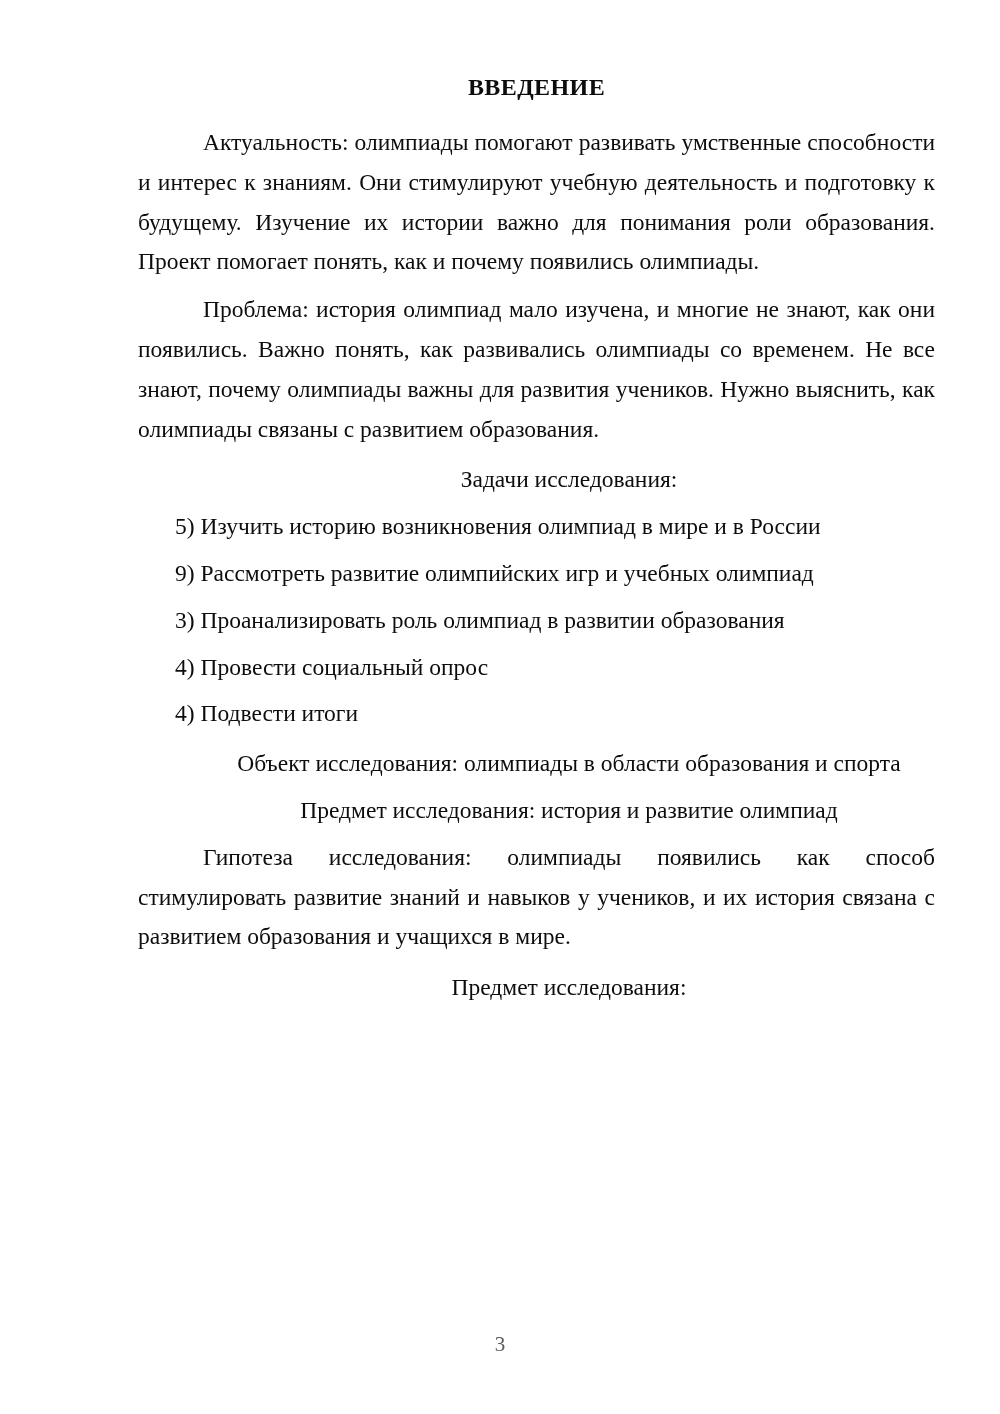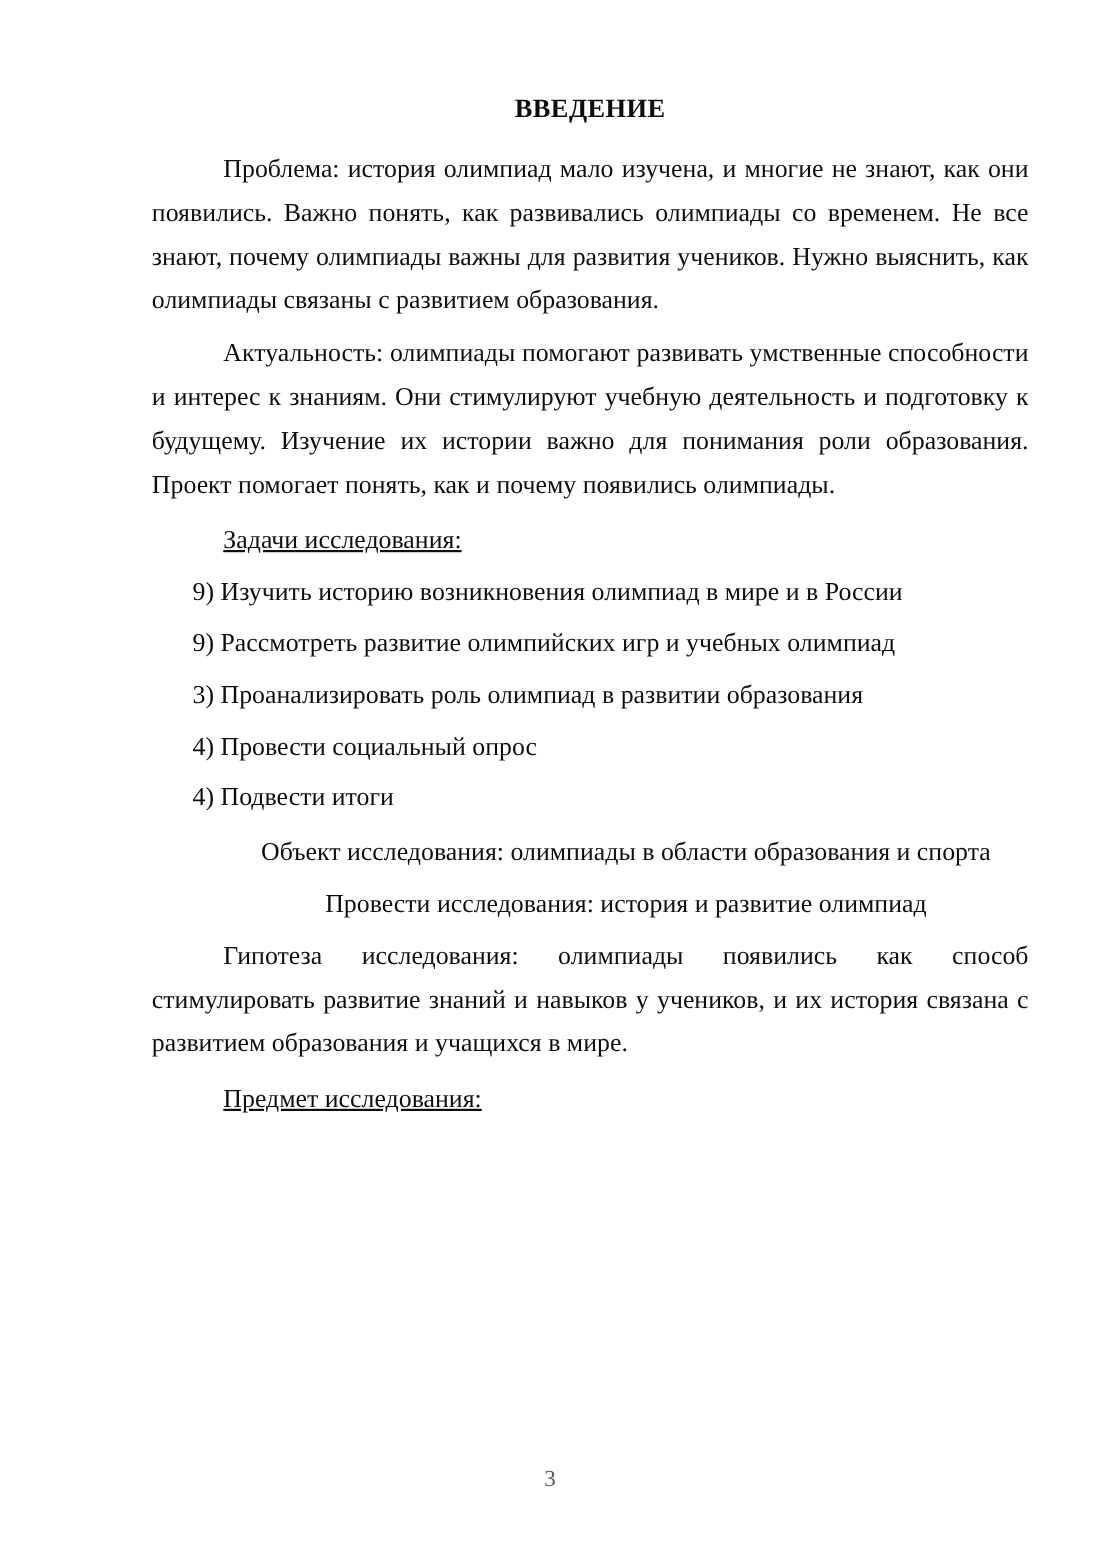--- a/index.html
+++ b/index.html
@@ -14,21 +14,21 @@
     background: #ffffff;
     margin: 0 auto;
     overflow: hidden;
     font-family: "Liberation Serif", "DejaVu Serif", serif;
     color: #0d0d0d;
     box-sizing: border-box;
   }
   .content {
     position: absolute;
     left: 138px;
-    top: 84px;
+    top: 72px;
     width: 797px;
   }
   .doc-title {
     font-size: 24px;
     font-weight: bold;
     text-align: center;
     letter-spacing: 0.4px;
     line-height: 30px;
     margin: 0 0 21px 0;
   }
@@ -37,24 +37,23 @@
     line-height: 39.8px;
     text-align: justify;
     text-justify: inter-word;
     text-indent: 65px;
     margin: 0 0 8px 0;
     hyphens: none;
   }
   .sub-head {
     font-size: 23.5px;
     line-height: 39.8px;
-    text-align: left;
+    text-align: center;
     text-indent: 65px;
     margin: 0 0 7px 0;
-    text-decoration: underline;
   }
   .list {
     list-style: none;
     margin: 0;
     padding: 0;
   }
   .list-item {
     font-size: 23.5px;
     line-height: 39.8px;
     text-align: left;
@@ -81,42 +80,42 @@
   }
 </style>
 </head>
 <body>
 
 <div class="page">
   <div class="content">
 
     <h1 class="doc-title">ВВЕДЕНИЕ</h1>
 
+    <p class="para">Актуальность: олимпиады помогают развивать умственные способности и интерес к знаниям. Они стимулируют учебную деятельность и подготовку к будущему. Изучение их истории важно для понимания роли образования. Проект помогает понять, как и почему появились олимпиады.</p>
+
     <p class="para">Проблема: история олимпиад мало изучена, и многие не знают, как они появились. Важно понять, как развивались олимпиады со временем. Не все знают, почему олимпиады важны для развития учеников. Нужно выяснить, как олимпиады связаны с развитием образования.</p>
-
-    <p class="para">Актуальность: олимпиады помогают развивать умственные способности и интерес к знаниям. Они стимулируют учебную деятельность и подготовку к будущему. Изучение их истории важно для понимания роли образования. Проект помогает понять, как и почему появились олимпиады.</p>
 
 
     <div class="spacer-sm"></div>
 
     <p class="sub-head">Задачи исследования:</p>
 
     <ul class="list">
-      <li class="list-item">9) Изучить историю возникновения олимпиад в мире и в России</li>
+      <li class="list-item">5) Изучить историю возникновения олимпиад в мире и в России</li>
       <li class="list-item">9) Рассмотреть развитие олимпийских игр и учебных олимпиад</li>
       <li class="list-item">3) Проанализировать роль олимпиад в развитии образования</li>
       <li class="list-item">4) Провести социальный опрос</li>
       <li class="list-item">4) Подвести итоги</li>
     </ul>
 
     <div class="spacer-sm"></div>
 
     <p class="inline-head">Объект исследования: олимпиады в области образования и спорта</p>
 
-    <p class="inline-head">Провести исследования: история и развитие олимпиад</p>
+    <p class="inline-head">Предмет исследования: история и развитие олимпиад</p>
 
     <p class="para">Гипотеза исследования: олимпиады появились как способ стимулировать развитие знаний и навыков у учеников, и их история связана с развитием образования и учащихся в мире.</p>
 
     <div class="spacer-sm"></div>
 
     <p class="sub-head">Предмет исследования:</p>
 
 
   </div>
 

